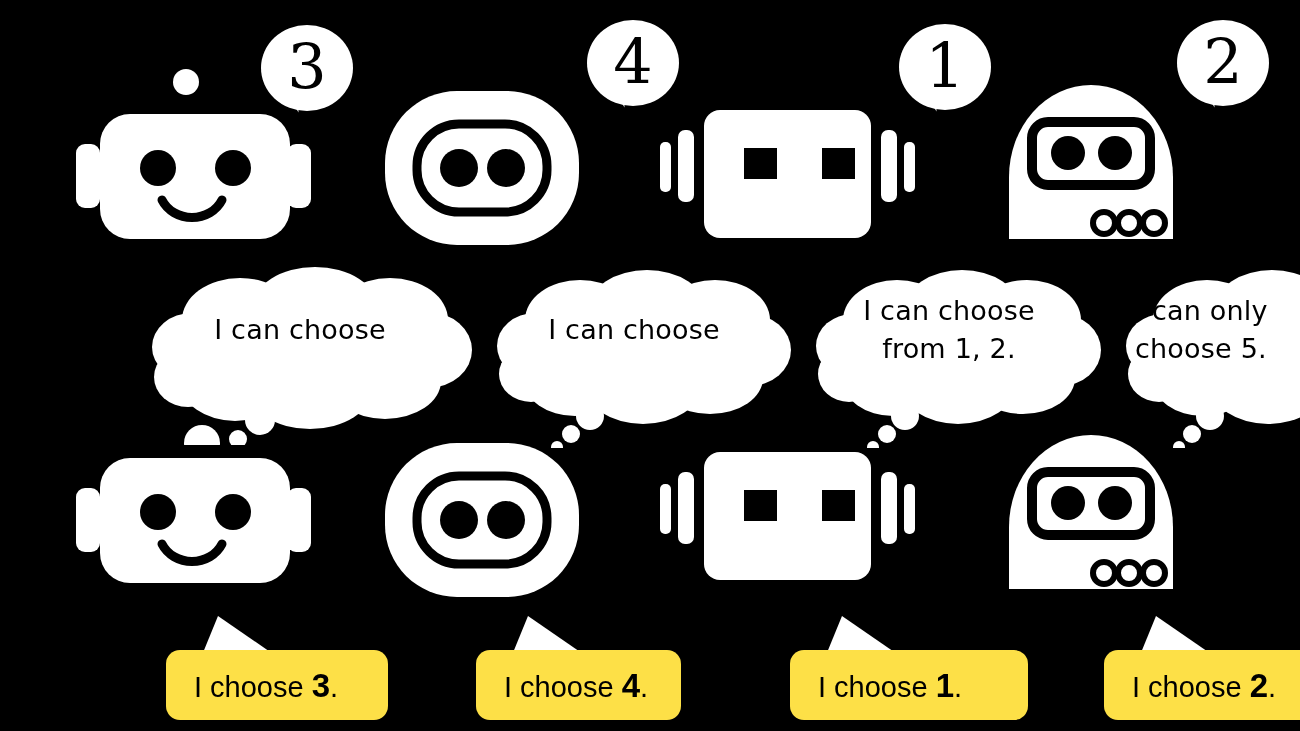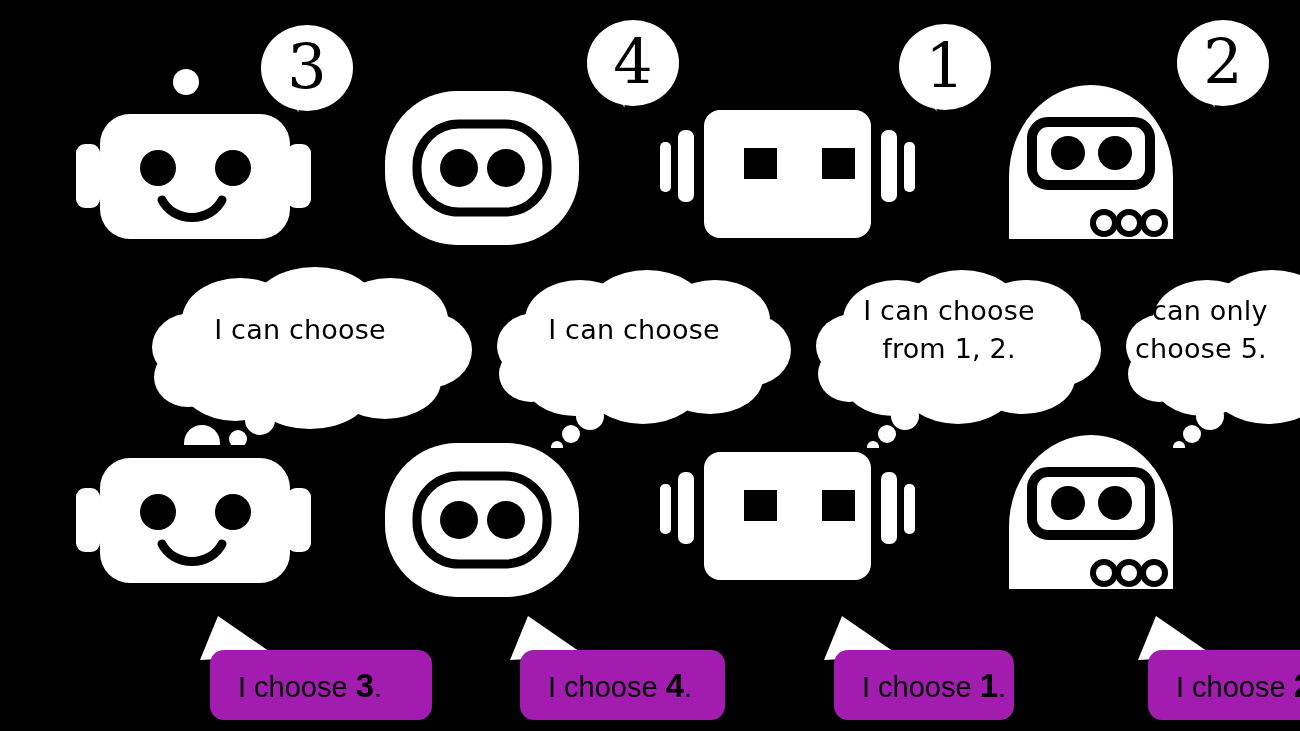--- a/index.html
+++ b/index.html
@@ -83,28 +83,27 @@
   .thought .cloudtext .ln { display: block; }
 
   
   .saybox {
     position: absolute;
   }
   .saybox .boxbody {
     position: absolute;
     left: 0;
     top: 38px;
-    background: #a21caf;
+    background: #fde047;
     border-radius: 14px;
     height: 70px;
     display: flex;
     align-items: center;
     box-sizing: border-box;
     padding: 0 28px;
-    margin-left: 44px;
   }
   .saybox .boxtail {
     position: absolute;
     top: 4px;
     left: 32px;
     width: 78px;
     height: 44px;
   }
   .saybox .saytext {
     color: #000000;
@@ -349,21 +348,21 @@
     </svg>
     <div class="boxbody" style="width:205px;">
       <span class="saytext"><span>I choose </span><b>4</b><span>.</span></span>
     </div>
   </div>
 
   <div class="saybox" style="left:790px; top:612px; width:222px;">
     <svg class="boxtail" viewBox="0 0 78 44">
       <path d="M 2 44 L 20 0 L 78 40 Z" fill="#ffffff"></path>
     </svg>
-    <div class="boxbody" style="width:180px;">
+    <div class="boxbody" style="width:238px;">
       <span class="saytext"><span>I choose </span><b>1</b><span>.</span></span>
     </div>
   </div>
 
   <div class="saybox" style="left:1104px; top:612px; width:222px;">
     <svg class="boxtail" viewBox="0 0 78 44">
       <path d="M 2 44 L 20 0 L 78 40 Z" fill="#ffffff"></path>
     </svg>
     <div class="boxbody" style="width:222px;">
       <span class="saytext"><span>I choose </span><b>2</b><span>.</span></span>

